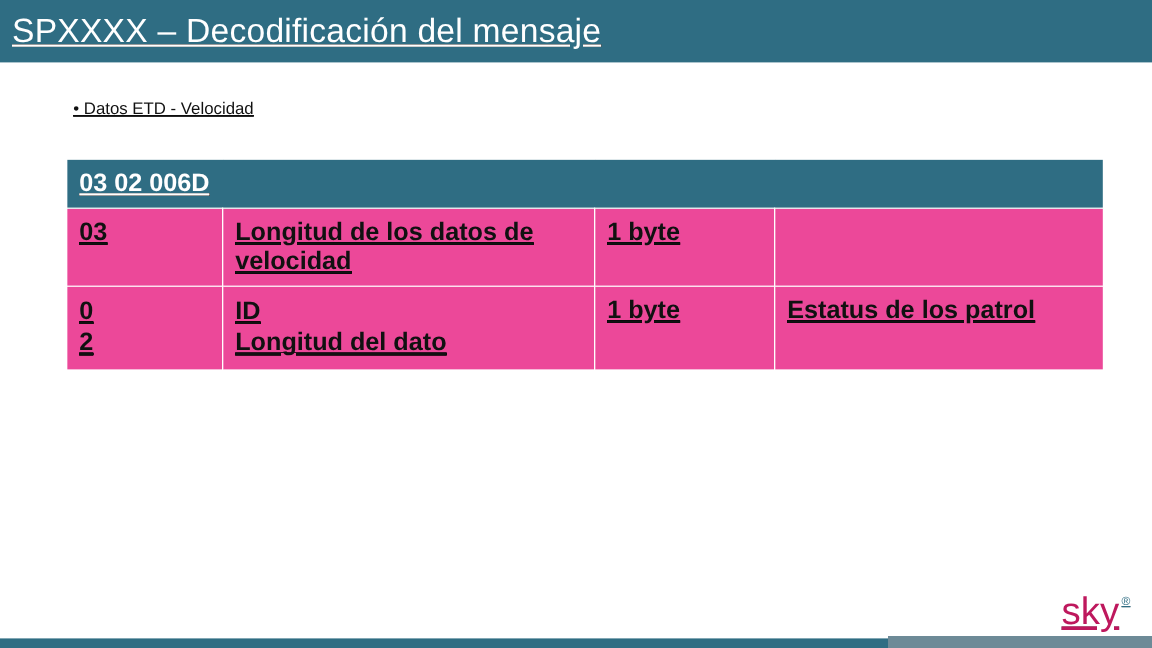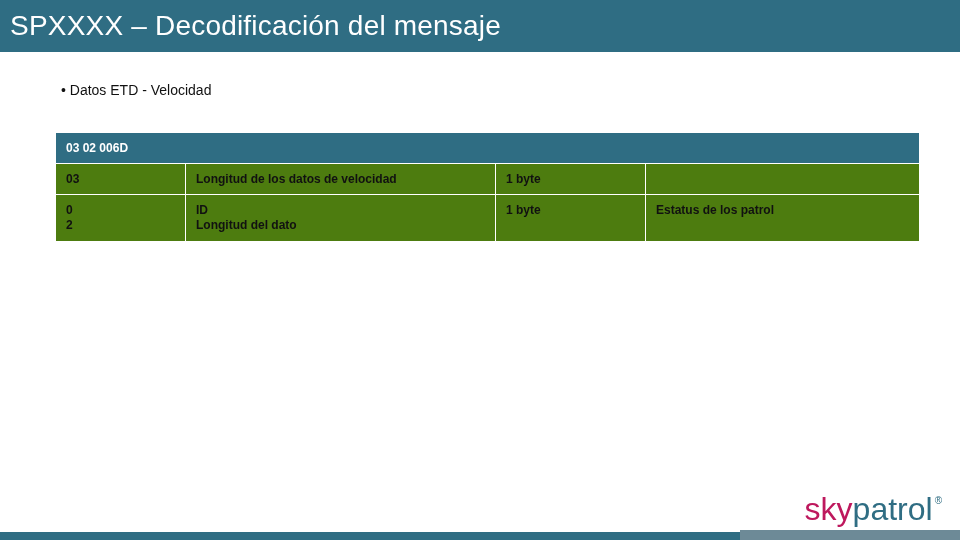--- a/index.html
+++ b/index.html
@@ -1,15 +1,15 @@
 <!DOCTYPE html>
 <html><head>
 <meta charset="utf-8">
 <style>
-  * { margin: 0; padding: 0; box-sizing: border-box; }
+  * { margin: 0; padding: 0; box-sizing: border-box; text-decoration: underline; }
   html, body { width: 960px; height: 540px; font-family: Arial, Helvetica, sans-serif; background: #fff; overflow: hidden; }
   .title-bar {
     width: 100%;
     height: 52px;
     background: #2f6d83;
     display: flex;
     align-items: center;
     padding-left: 10px;
   }
   .title-bar span {
@@ -26,32 +26,32 @@
     color: #111;
     margin-bottom: 34px;
     margin-left: 6px;
   }
   .bullet-line::before {
     content: "• ";
   }
   table.decode {
     width: 100%;
     border-collapse: collapse;
-    font-size: 12px;
+    font-size: 21px;
   }
   table.decode th.hdr {
     background: #2f6d83;
     color: #fff;
     text-align: left;
     padding: 8px 10px;
     font-weight: 700;
     border: 1px solid #fff;
   }
   table.decode td {
-    background: #4d7c0f;
+    background: #ec4899;
     color: #111;
     padding: 8px 10px;
     border: 1px solid #fff;
     vertical-align: top;
     font-weight: 600;
   }
   table.decode td.col1 { width: 130px; }
   table.decode td.col2 { width: 310px; }
   table.decode td.col3 { width: 150px; }
   table.decode td.col4 { }
@@ -120,18 +120,17 @@
       <td class="col3">1 byte</td>
       <td class="col4">Estatus de los patrol</td>
     </tr>
   </tbody>
     </table>
 </div>
 
 <div class="footer-area">
   <span class="logo">
     <span class="sky">sky</span>
-      <span class="patrol">patrol</span>
       <span class="reg">®</span>
   </span>
 </div>
 
 <div class="footer-bar"></div>
 
 </body></html>

